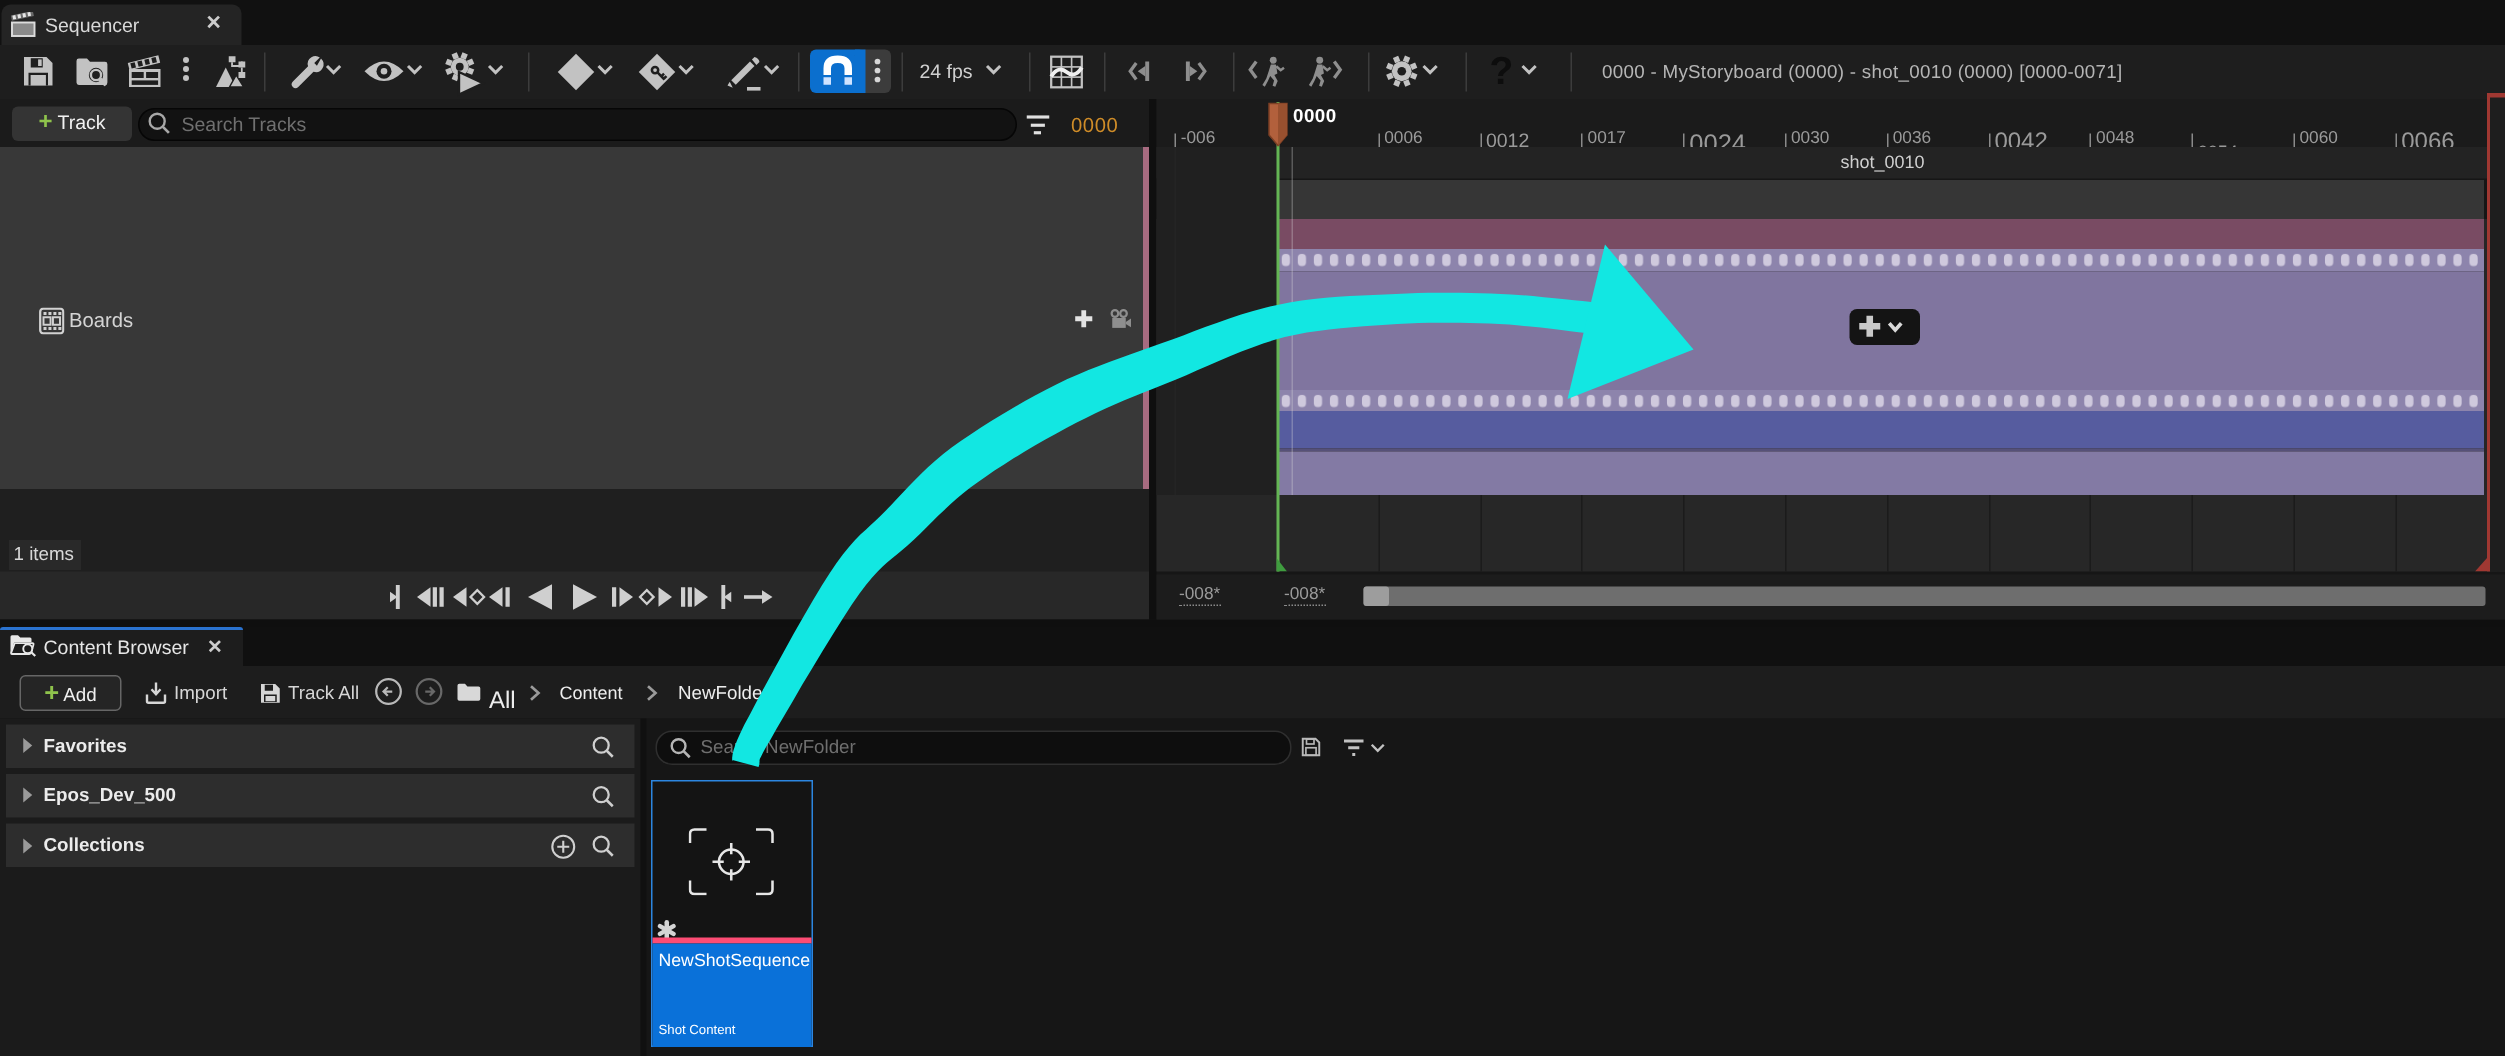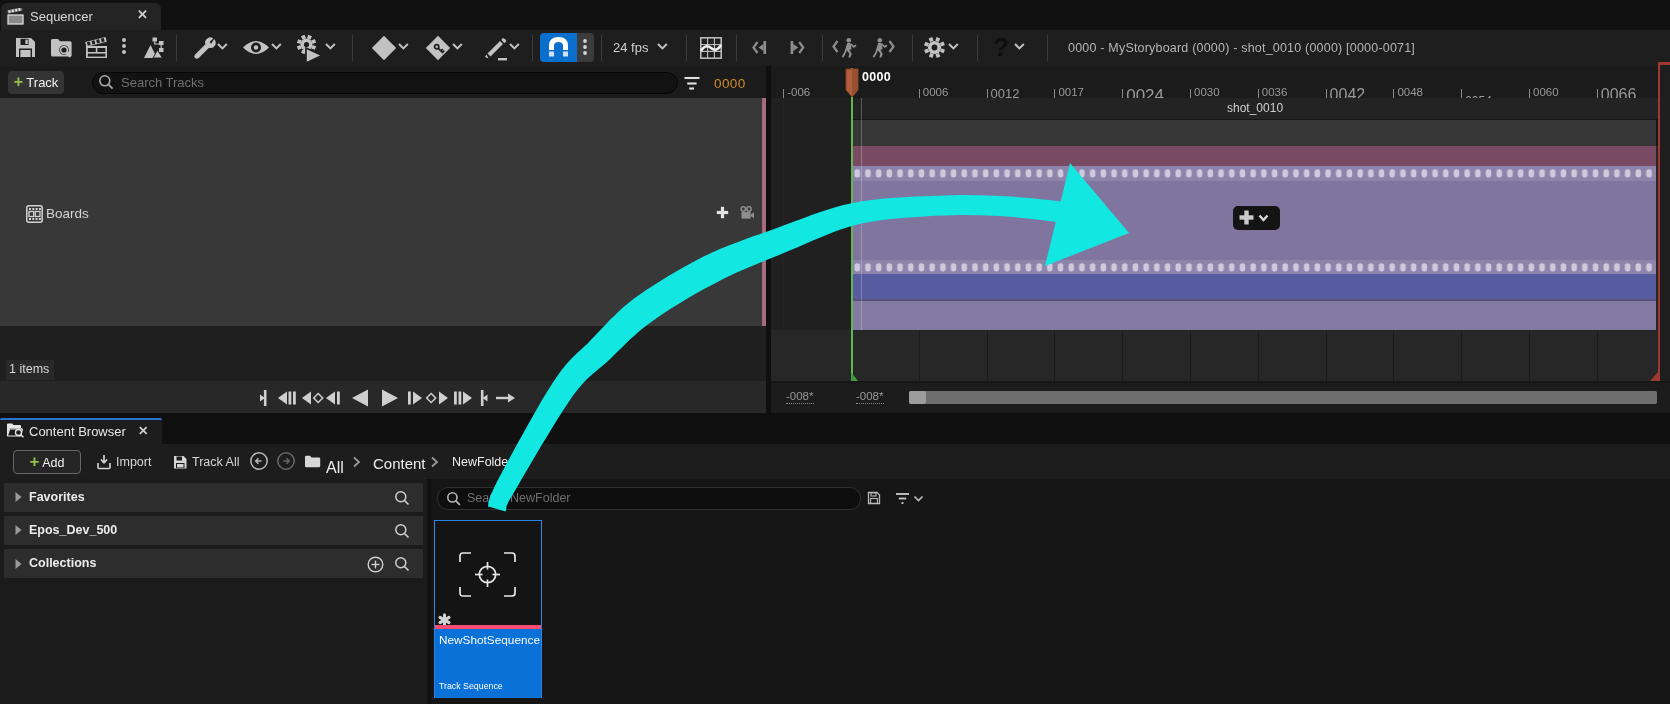--- a/index.html
+++ b/index.html
@@ -179,21 +179,21 @@
       <path d="M949 14 l4.4 4.4 l4.4 -4.4" fill="none" stroke="#c2c2c2" stroke-width="2"></path>
       <rect x="977" y="5" width="1" height="26" fill="#3c3c3c"></rect>
       <text x="993" y="26" fill="#0d0d0d" font-size="26" font-weight="bold" font-family="Liberation Sans">?</text>
       <path d="M1015 14 l4.4 4.4 l4.4 -4.4" fill="none" stroke="#c2c2c2" stroke-width="2"></path>
       <rect x="1047" y="5" width="1" height="26" fill="#3c3c3c"></rect>
       <text x="1068" y="22" fill="#b5b5b5" font-size="12.5" font-family="Liberation Sans" letter-spacing="0.2">0000 - MyStoryboard (0000) - shot_0010 (0000) [0000-0071]</text>
     </svg>
   </div>
 
 <div class="abs" style="left:0;top:66px;width:766px;height:32px;background:#1b1b1b"></div>
-<div class="abs" style="left:8px;top:71px;width:56px;height:23px;background:#343434;border-radius:4px;color:#f2f2f2;font-size:13px;line-height:22px;text-align:center"><span style="color:#8fc34c;font-weight:bold;font-size:16px">+</span> Track</div>
+<div class="abs" style="left:8px;top:71px;width:80px;height:23px;background:#343434;border-radius:4px;color:#f2f2f2;font-size:13px;line-height:22px;text-align:center"><span style="color:#8fc34c;font-weight:bold;font-size:16px">+</span> Track</div>
 <div class="abs" style="left:92px;top:71.5px;width:586px;height:22.5px;background:#121212;border:1px solid #060606;border-radius:11px"></div>
 <div class="abs" id="search-mag1" style="left:98px;top:74px">
     <svg width="16" height="16" viewBox="0 0 16 16">
       <circle cx="6.8" cy="6.8" r="5" fill="none" stroke="#a8a8a8" stroke-width="1.6"></circle>
       <line x1="10.6" y1="10.6" x2="14.6" y2="14.6" stroke="#a8a8a8" stroke-width="1.8"></line>
     </svg>
   </div>
 <div class="abs" style="left:121px;top:75px;color:#707070;font-size:13px">Search Tracks</div>
 <div class="abs" id="filter-icon1" style="left:683.5px;top:76px">
     <svg width="16" height="14" viewBox="0 0 16 14">
@@ -436,21 +436,21 @@
     <svg width="17" height="14" viewBox="0 0 17 14">
       <path d="M1 3 Q1 1.8 2.2 1.8 H6 L7.6 3.6 H15 Q16.2 3.6 16.2 4.8 V12 Q16.2 13.2 15 13.2 H2.2 Q1 13.2 1 12 Z" fill="#d8d8d8"></path>
     </svg>
   </div>
 <div class="abs" style="left:326px;top:459px;color:#ededed;font-size:16px">All</div>
 <div class="abs" id="bc-chev1" style="left:352px;top:456px">
     <svg width="9" height="12" viewBox="0 0 9 12">
       <path d="M2 1.5 L7 6 L2 10.5" fill="none" stroke="#9a9a9a" stroke-width="1.8"></path>
     </svg>
   </div>
-<div class="abs" style="left:373px;top:455px;color:#ededed;font-size:15px">Content</div>
+<div class="abs" style="left:373px;top:455px;color:#ededed;font-size:12px">Content</div>
 <div class="abs" id="bc-chev2" style="left:430px;top:456px">
     <svg width="9" height="12" viewBox="0 0 9 12">
       <path d="M2 1.5 L7 6 L2 10.5" fill="none" stroke="#9a9a9a" stroke-width="1.8"></path>
     </svg>
   </div>
 <div class="abs" style="left:452px;top:455px;color:#ededed;font-size:12.5px">NewFolder</div>
 
 <div class="abs" style="left:0;top:479px;width:1670px;height:225px;background:#161616"></div>
 <div class="abs" style="left:0;top:479px;width:427px;height:225px;background:#1b1b1b"></div>
 <div class="abs" id="cbrow1" style="left:4px;top:482.5px;width:419px;height:29px;background:#2d2d2d"></div>
@@ -550,18 +550,18 @@
       <g stroke="#d4d4d4" stroke-width="3" stroke-linecap="round">
         <line x1="6.5" y1="1.8" x2="6.5" y2="12.2"></line>
         <line x1="2" y1="4.4" x2="11" y2="9.6"></line>
         <line x1="11" y1="4.4" x2="2" y2="9.6"></line>
       </g>
     </svg>
   </div>
 <div class="abs" style="left:435px;top:625px;width:106px;height:3.5px;background:#fd4c74"></div>
 <div class="abs" style="left:435px;top:628.5px;width:106px;height:69px;background:#0a71d9"></div>
 <div class="abs" style="left:439px;top:633px;color:#ffffff;font-size:11.8px">NewShotSequence</div>
-<div class="abs" style="left:439px;top:681px;color:#ffffff;font-size:8.8px">Track Sequence</div>
+<div class="abs" style="left:439px;top:681px;color:#ffffff;font-size:8.8px">Shot Content</div>
 
 <svg class="abs" style="left:0;top:0;pointer-events:none" width="1670" height="704" viewBox="0 0 1670 704">
   <path id="arrowshaft" d="M 505.7 511.4 L 506.2 509.7 L 506.4 507.3 L 506.3 506.3 L 506.3 506.5 L 506.4 506.6 L 506.6 505.9 L 507.4 504.3 L 508.7 501.6 L 510.8 497.8 L 513.8 492.8 L 517.7 485.9 L 522.7 477.3 L 528.6 467.3 L 534.9 456.4 L 541.7 445.1 L 548.6 433.7 L 555.4 422.6 L 561.9 412.3 L 567.8 403.2 L 572.9 395.8 L 577.3 390.0 L 581.3 385.2 L 584.8 381.3 L 588.1 378.0 L 591.2 375.2 L 594.4 372.5 L 597.7 369.8 L 601.3 366.8 L 605.2 363.5 L 609.4 359.7 L 613.6 355.6 L 617.6 351.6 L 621.6 347.7 L 625.4 343.9 L 629.4 340.1 L 633.4 336.4 L 637.5 332.7 L 641.9 329.0 L 646.5 325.4 L 651.6 321.7 L 657.1 317.8 L 663.0 313.7 L 669.4 309.6 L 676.0 305.4 L 682.9 301.2 L 689.9 297.0 L 696.9 293.0 L 704.0 289.1 L 710.9 285.4 L 717.5 281.9 L 724.0 278.6 L 730.3 275.5 L 736.7 272.5 L 743.1 269.7 L 749.6 266.9 L 756.2 264.2 L 762.8 261.5 L 769.6 258.8 L 776.6 256.0 L 783.7 253.1 L 790.9 250.1 L 798.2 246.9 L 805.6 243.7 L 812.9 240.5 L 820.3 237.4 L 827.6 234.4 L 834.9 231.6 L 842.1 229.0 L 849.3 226.7 L 856.5 224.7 L 863.7 223.1 L 871.1 221.7 L 878.6 220.6 L 886.1 219.6 L 893.8 218.8 L 901.4 218.1 L 909.0 217.5 L 916.6 217.0 L 924.1 216.5 L 931.5 216.0 L 938.7 215.6 L 945.7 215.4 L 952.7 215.2 L 959.6 215.1 L 966.4 215.1 L 973.2 215.2 L 979.8 215.3 L 986.5 215.5 L 993.0 215.7 L 999.5 216.0 L 1006.1 216.4 L 1013.0 217.0 L 1020.1 217.7 L 1027.2 218.4 L 1034.2 219.2 L 1040.8 220.0 L 1047.0 220.8 L 1052.5 221.5 L 1057.2 222.0 L 1060.9 222.4 L 1063.1 201.6 L 1059.5 201.2 L 1054.9 200.7 L 1049.4 200.1 L 1043.2 199.5 L 1036.4 198.8 L 1029.3 198.1 L 1022.0 197.4 L 1014.7 196.8 L 1007.4 196.3 L 1000.5 196.0 L 993.8 195.7 L 987.1 195.5 L 980.3 195.3 L 973.4 195.2 L 966.5 195.1 L 959.4 195.1 L 952.3 195.2 L 945.1 195.4 L 937.8 195.7 L 930.5 196.0 L 923.1 196.3 L 915.5 196.6 L 907.8 197.0 L 899.9 197.4 L 892.0 197.9 L 883.9 198.5 L 875.8 199.4 L 867.7 200.4 L 859.6 201.7 L 851.5 203.3 L 843.4 205.1 L 835.4 207.3 L 827.4 209.7 L 819.5 212.3 L 811.6 215.1 L 803.9 217.9 L 796.3 220.7 L 788.8 223.6 L 781.5 226.3 L 774.3 228.9 L 767.3 231.4 L 760.3 233.9 L 753.3 236.3 L 746.4 238.8 L 739.5 241.4 L 732.6 244.0 L 725.6 246.7 L 718.7 249.6 L 711.6 252.7 L 704.5 256.1 L 697.3 259.8 L 690.0 263.7 L 682.7 267.7 L 675.3 272.0 L 668.0 276.3 L 660.8 280.7 L 653.7 285.2 L 647.0 289.6 L 640.5 294.0 L 634.4 298.3 L 628.8 302.7 L 623.5 307.1 L 618.6 311.5 L 614.1 315.9 L 609.8 320.1 L 605.7 324.4 L 601.8 328.5 L 598.0 332.5 L 594.3 336.5 L 590.6 340.3 L 587.1 343.9 L 583.8 347.0 L 580.5 350.0 L 577.2 353.1 L 573.6 356.4 L 569.9 360.2 L 566.1 364.5 L 562.0 369.5 L 557.7 375.4 L 553.1 382.2 L 547.9 390.4 L 542.0 400.1 L 535.8 410.9 L 529.2 422.4 L 522.7 434.2 L 516.3 445.8 L 510.2 457.0 L 504.7 467.2 L 500.0 476.1 L 496.2 483.2 L 493.5 488.9 L 491.4 493.5 L 490.0 497.1 L 489.0 500.2 L 488.4 502.8 L 488.1 505.2 L 488.1 507.1 L 488.2 507.5 L 488.4 506.5 L 488.3 506.6 Z" fill="#12e7e2"></path>
   <polygon points="1070,163 1129,233 1045,266" fill="#12e7e2"></polygon>
 </svg>
 
 </body></html>

